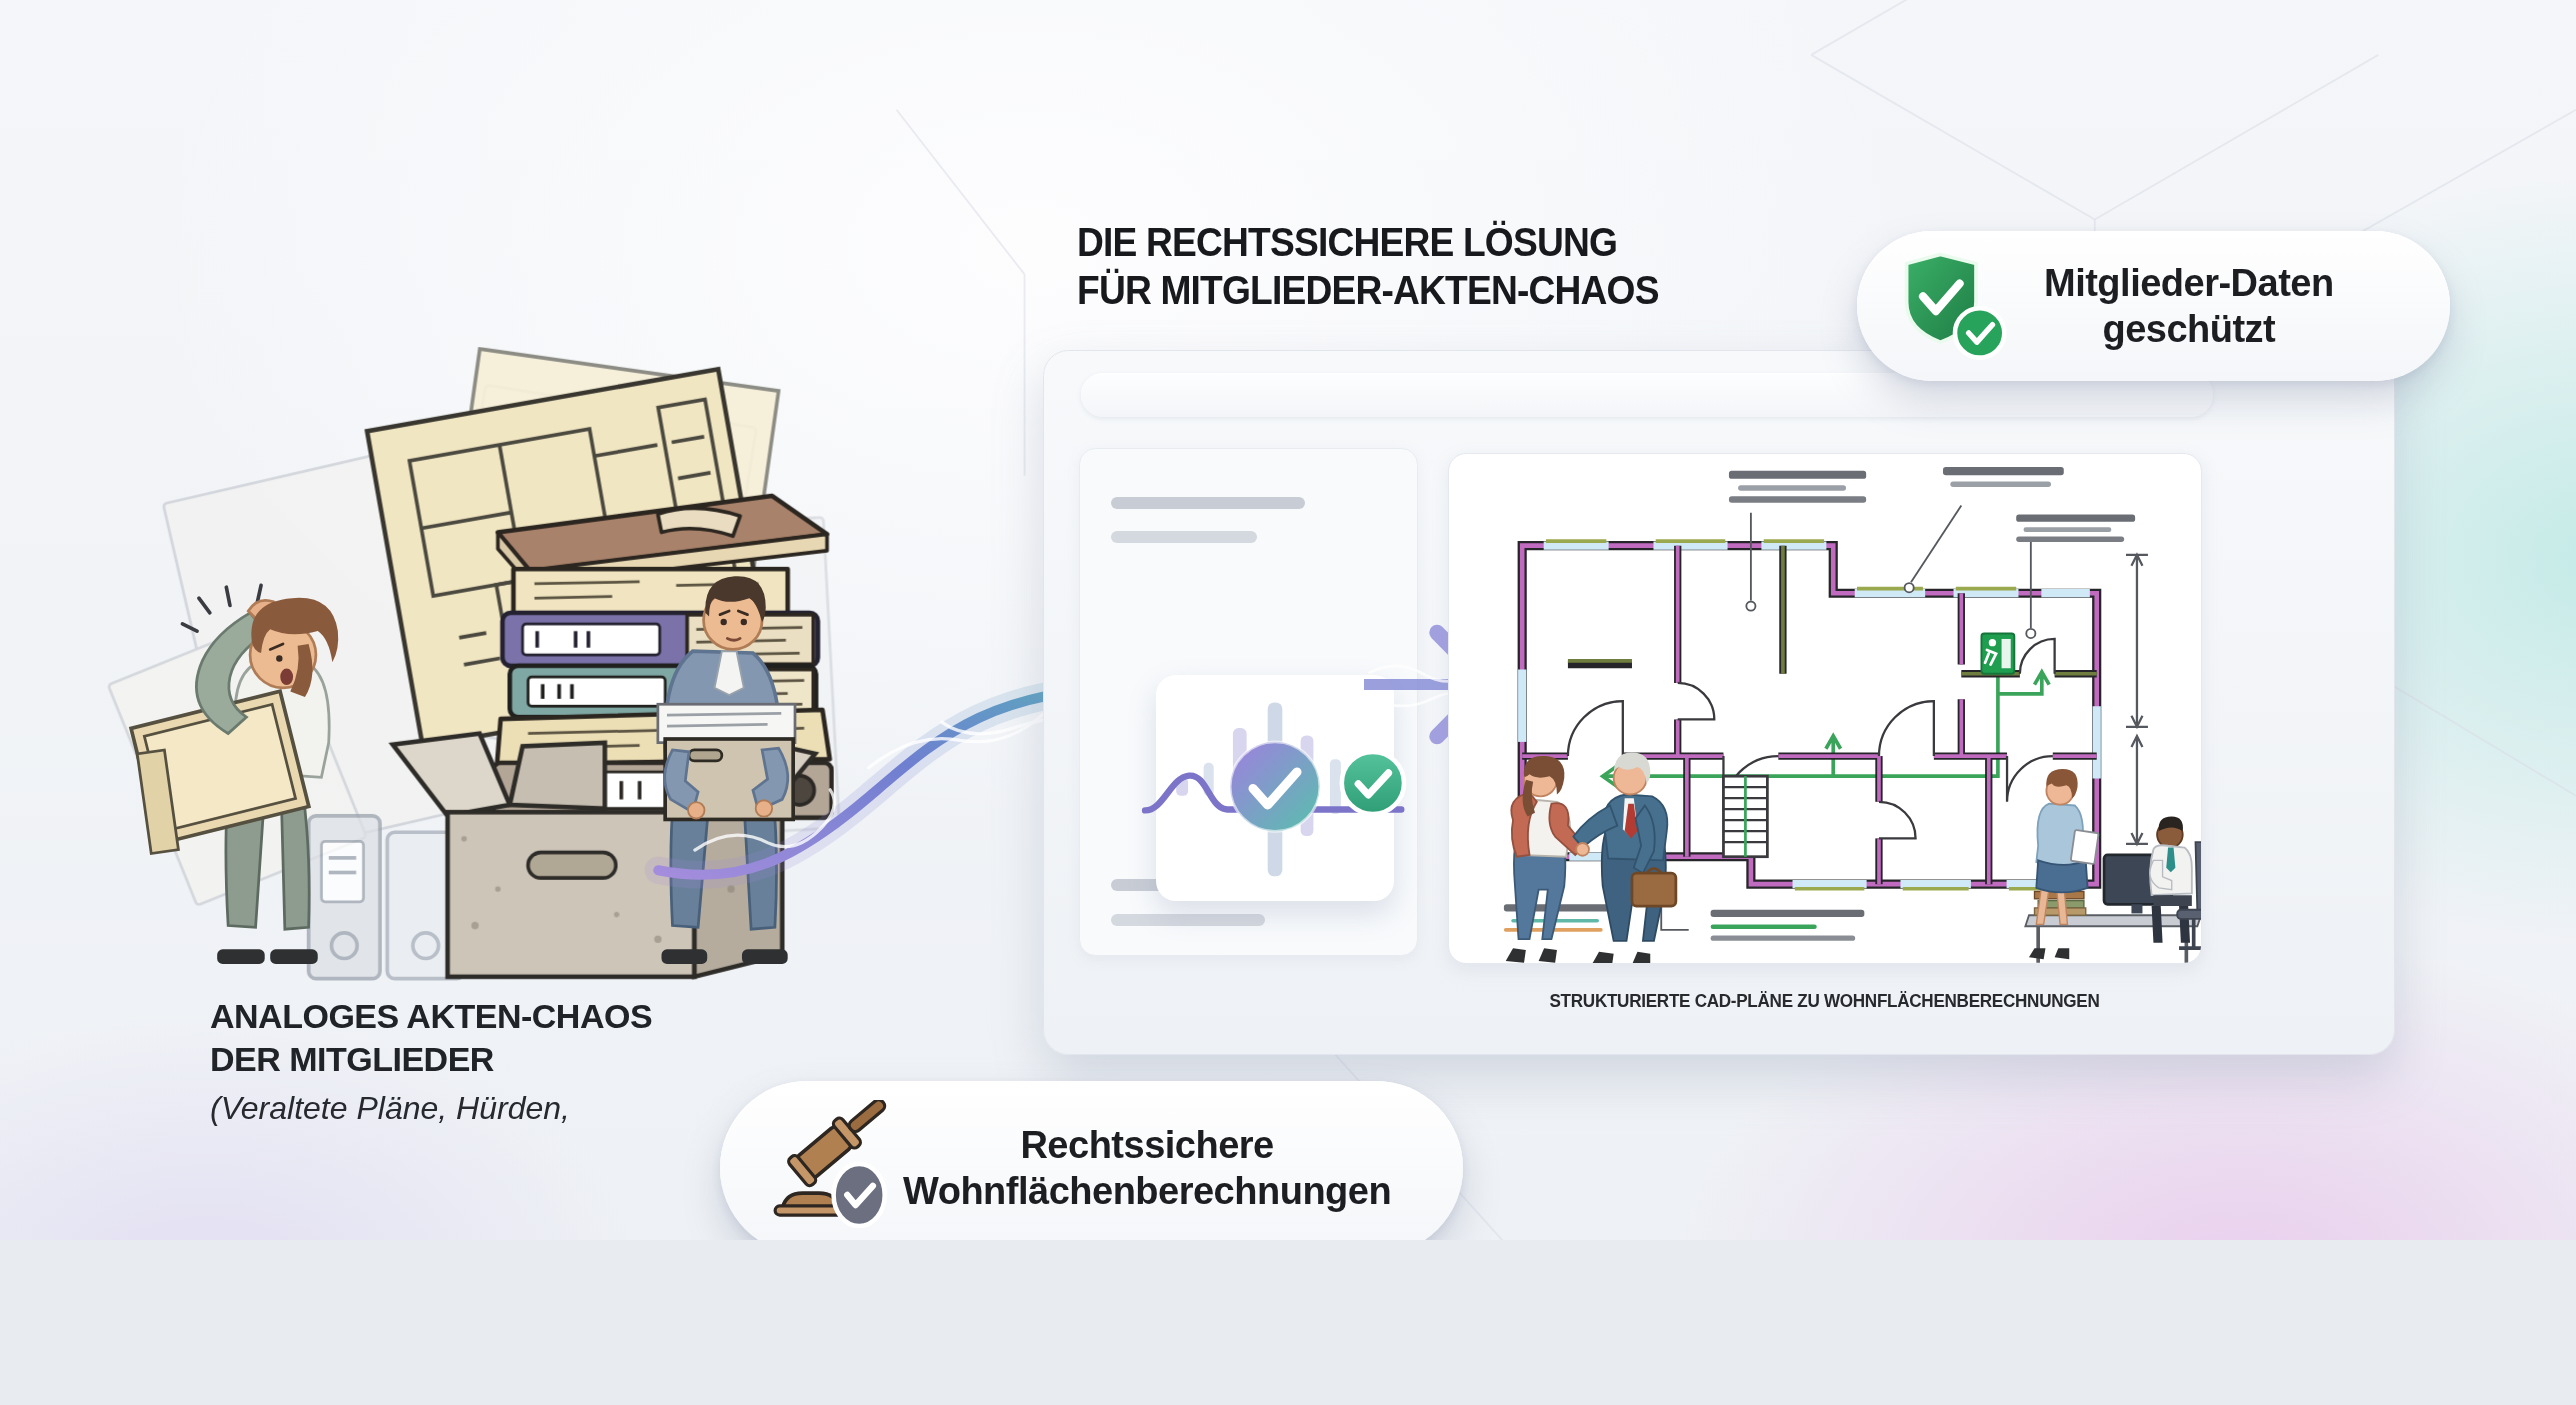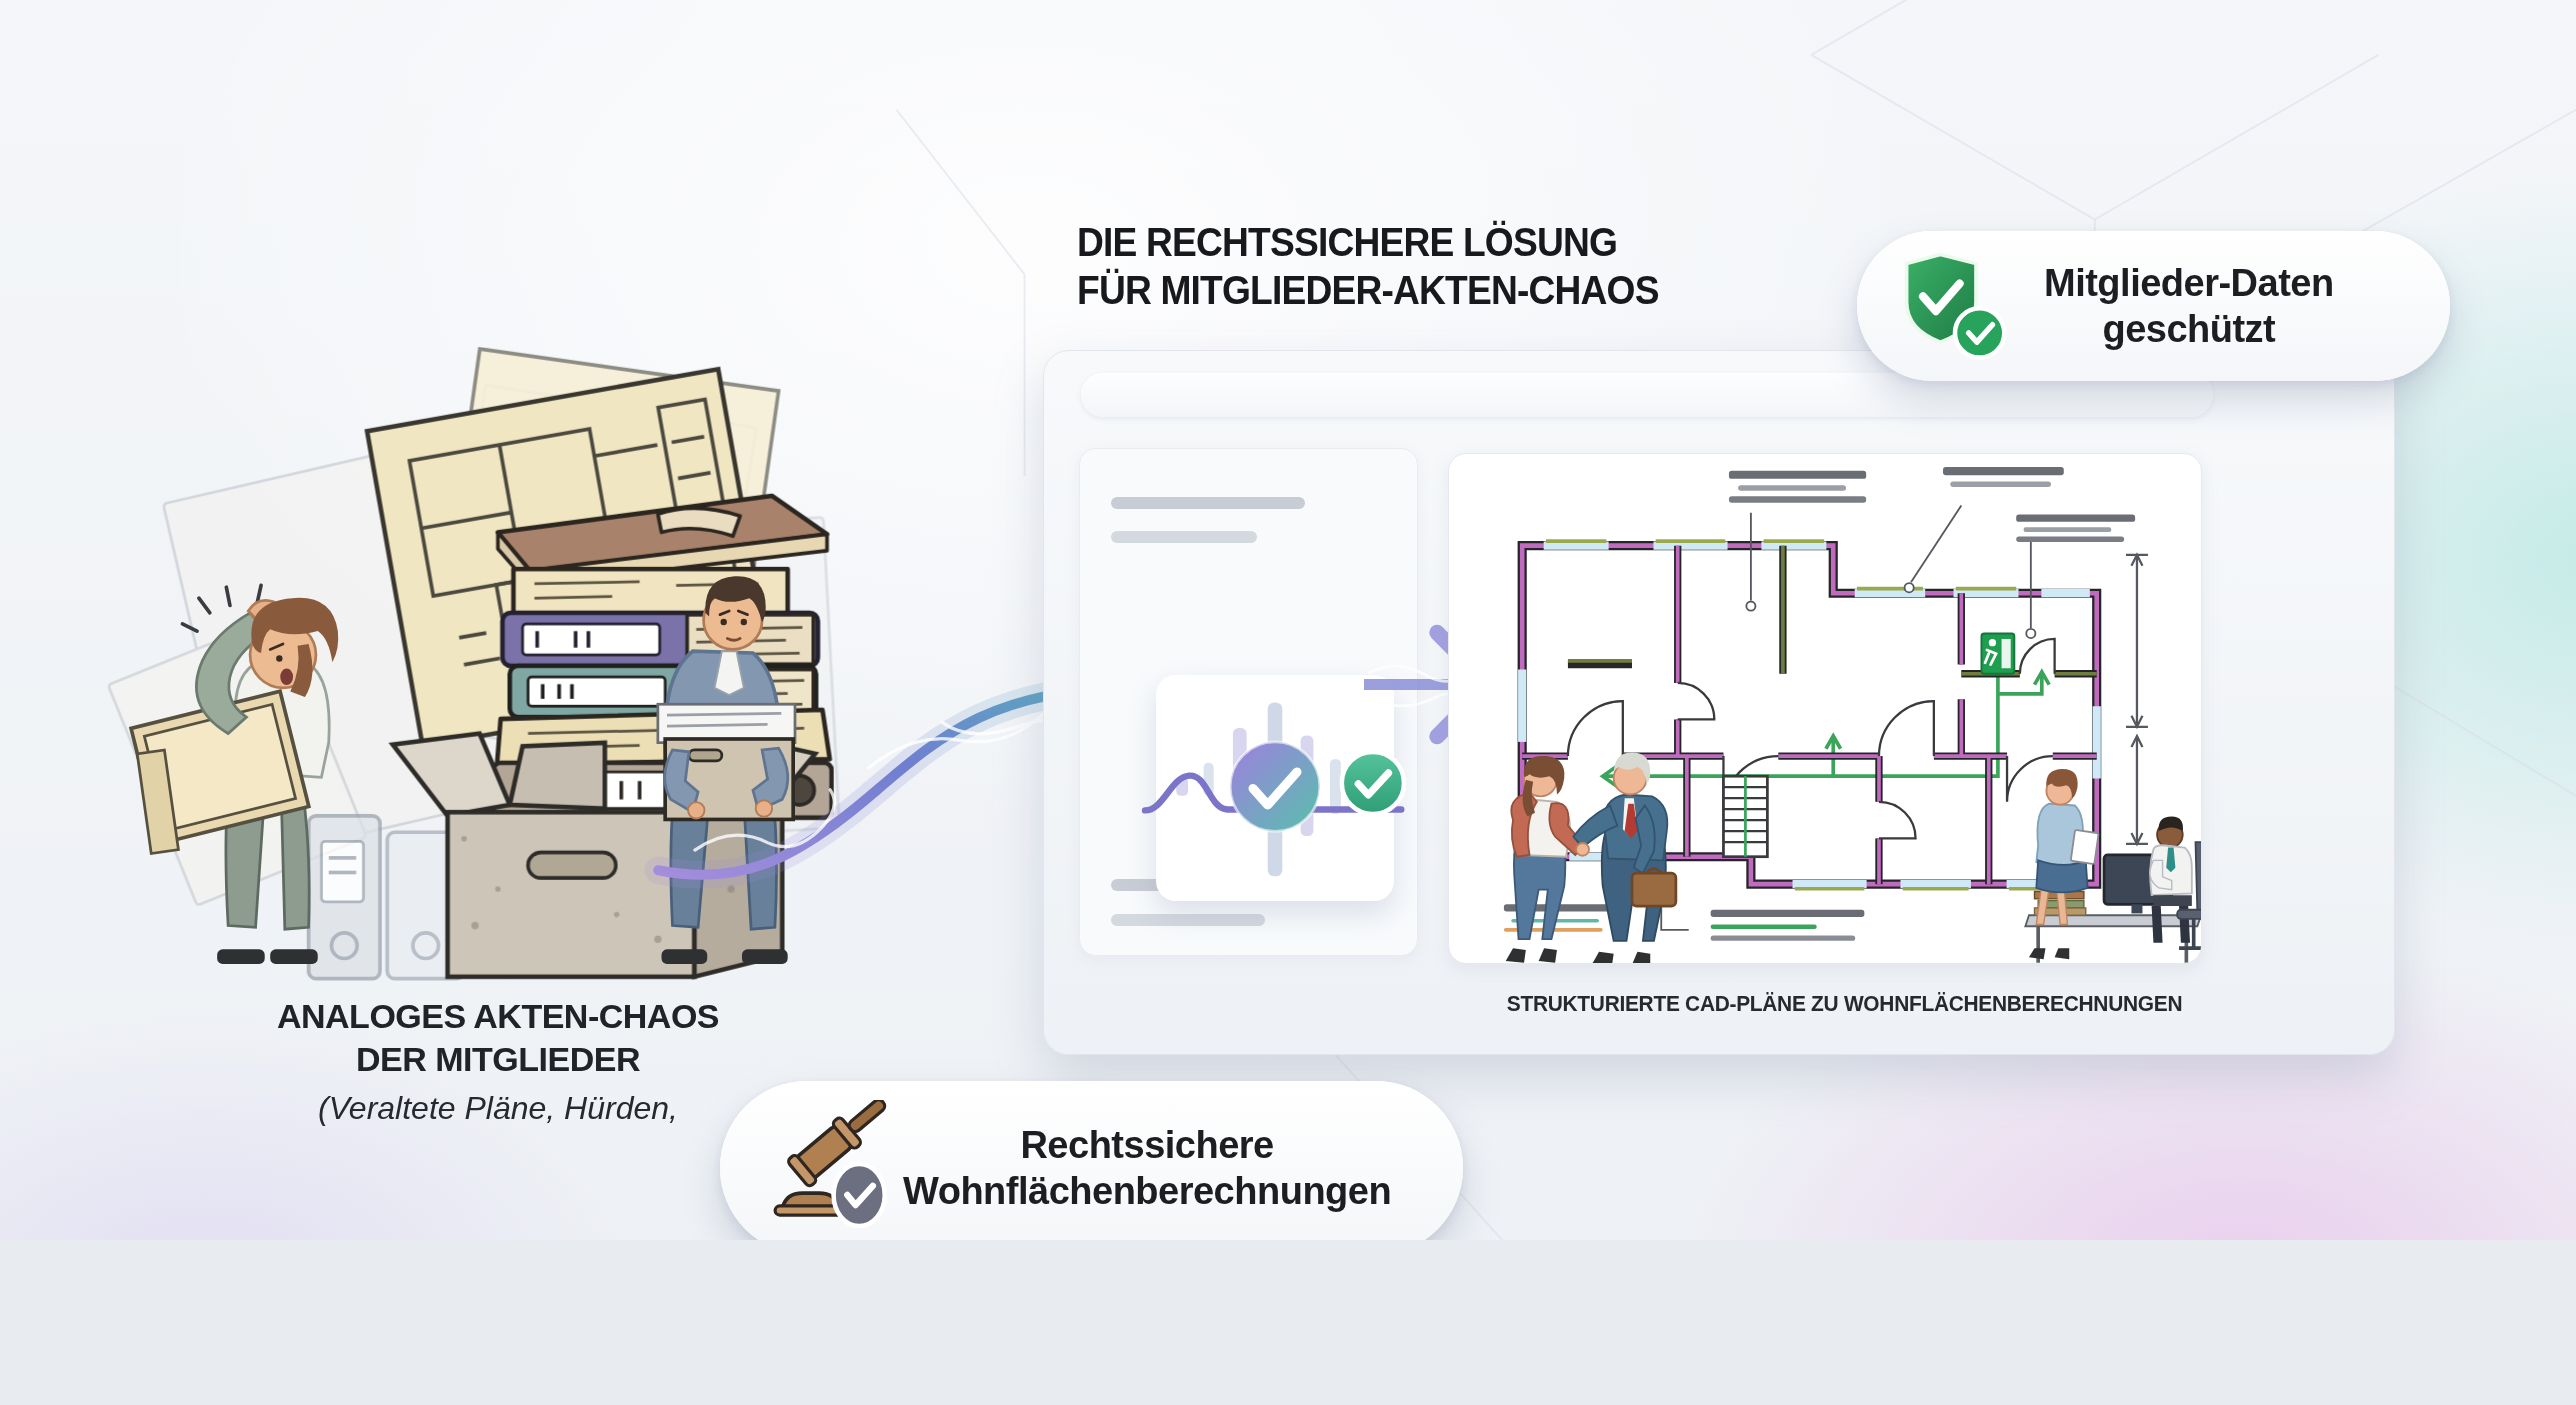--- a/index.html
+++ b/index.html
@@ -10,21 +10,21 @@
       radial-gradient(732px 457px at 8% 104%, rgba(223,218,242,.8) 0%, rgba(223,218,242,0) 60%),
       radial-gradient(1281px 823px at 40% 20%, #fdfdfe 0%, rgba(253,253,254,0) 70%),
       linear-gradient(180deg,#f4f6f9 0%,#eef1f5 100%);}
   .abs{position:absolute;}
   svg{display:block;}
   
   .headline{left:1077px;top:218px;color:#17191d;font-weight:bold;
     font-size:40px;line-height:48px;letter-spacing:-0.9px;}
   .headline .ln{display:inline-block;transform:scaleX(.93);transform-origin:left center;white-space:nowrap;}
   
-  .chaos-caption{left:210px;top:995px;width:576px;text-align:center;color:#202327;}
+  .chaos-caption{left:210px;top:995px;width:576px;text-align:left;color:#202327;}
   .chaos-caption .b{font-weight:bold;font-size:34px;line-height:43px;letter-spacing:-0.5px;}
   .chaos-caption .r{font-weight:normal;font-size:32px;line-height:42px;color:#26292e;}
   
   .pillbadge{border-radius:87px;background:linear-gradient(180deg,#ffffff 0%,#f4f6f9 100%);
     box-shadow:0 20px 37px rgba(130,140,165,.30),0 3.7px 9.1px rgba(130,140,165,.18),inset 0 1.8px 0 #fff;
     display:flex;align-items:center;}
   .pillbadge .txt{color:#1c1e22;font-weight:bold;font-size:38px;line-height:46px;letter-spacing:-0.5px;text-align:center;}
   
   .solution-panel{left:1043px;top:350px;width:1350px;height:703px;border-radius:25.6px;
     background:linear-gradient(180deg,#f7f9fb 0%,#eef1f5 100%);
@@ -32,22 +32,22 @@
   .top-pill{left:37px;top:22px;width:1132px;height:44px;border-radius:22px;
     background:linear-gradient(180deg,#fdfeff 0%,#f3f5f8 100%);
     box-shadow:inset 0 0.9px 0 #fff,0 1.8px 5.5px rgba(150,160,180,.18);}
   .sub-panel{left:35px;top:97px;width:337px;height:506px;border-radius:16.5px;
     background:#f8fafc;border:0.9px solid #e8ecf1;box-shadow:0 3.7px 12.8px rgba(150,160,185,.10);}
   .skel{position:absolute;border-radius:7.3px;}
   .process-card{left:76px;top:226px;width:238px;height:226px;border-radius:20px;background:#ffffff;
     box-shadow:0 12.8px 27.4px rgba(120,130,165,.22);}
   .plan-card{left:404px;top:102px;width:752px;height:509px;border-radius:18.3px;background:#ffffff;
     border:0.9px solid #e5e8ee;box-shadow:0 5.5px 16.5px rgba(140,150,175,.14);overflow:hidden;}
-  .plan-caption{left:404px;top:640px;width:752px;text-align:right;color:#27292d;
-    font-weight:bold;font-size:22px;letter-spacing:-0.3px;}
+  .plan-caption{left:404px;top:640px;width:752px;text-align:center;color:#27292d;
+    font-weight:bold;font-size:18px;letter-spacing:-0.3px;}
   .plan-caption .ln{display:inline-block;transform:scaleX(.95);white-space:nowrap;}
 </style>
 </head>
 <body>
 
 <div id="stage">
 
   <svg class="abs" style="left:0;top:0" width="2576" height="1405" viewBox="0 0 2816 1536">
     <g fill="none" stroke="#d9dde5" stroke-width="2" opacity=".55">
       <path d="M1980 60 L2290 -120 M1980 60 L2290 240 L2600 60 M2290 240 L2290 560 L2600 740 M2290 560 L1980 740 L1980 1060"></path>

